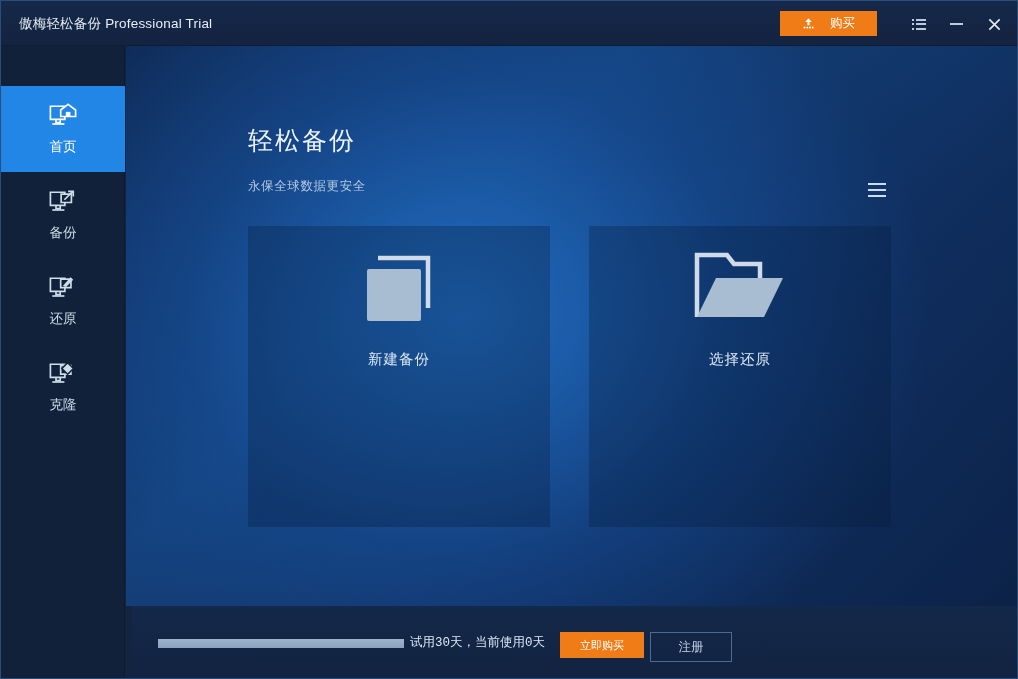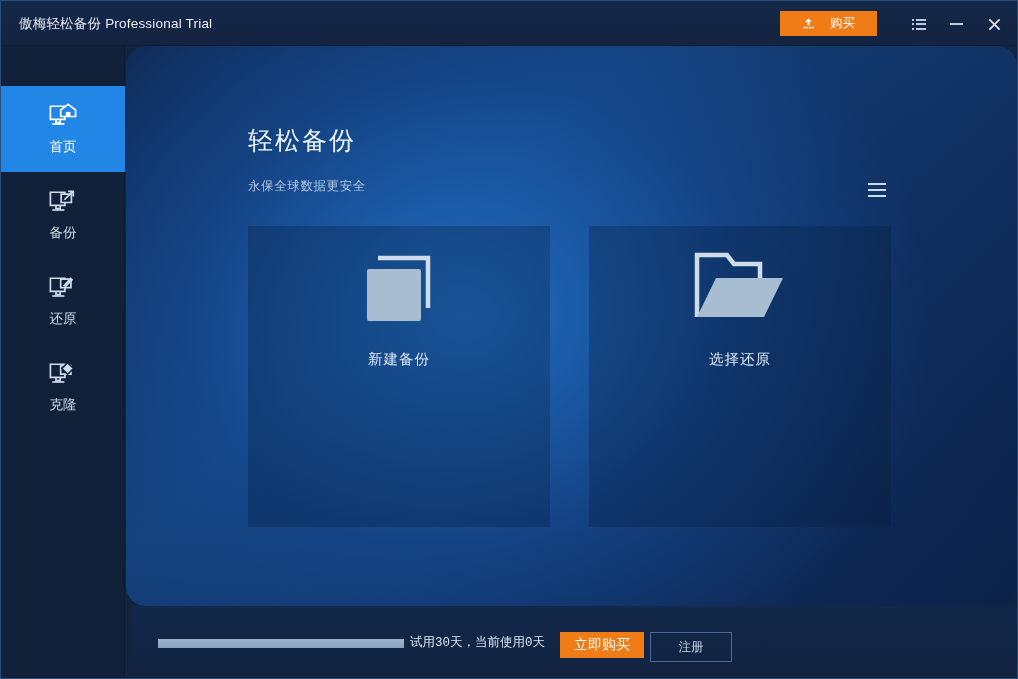--- a/index.html
+++ b/index.html
@@ -80,21 +80,20 @@
   #nav-spacer { height: 40px; }
 
   
   #main {
     position: absolute; left: 125px; top: 45px;
     width: 891px; height: 560px;
     background:
       radial-gradient(ellipse 70% 95% at 38% 48%, rgba(33,110,196,0.95) 0%, rgba(22,76,150,0.55) 45%, rgba(14,44,94,0.15) 75%, rgba(12,36,78,0) 100%),
       linear-gradient(135deg, #0f2a55 0%, #15447f 35%, #0f2d5c 70%, #0c2248 100%);
     overflow: hidden;
-    border-radius: 20px;
   }
   #hero-title {
     position: absolute; left: 122px; top: 78px;
     font-size: 25px; color: #eef4fb; letter-spacing: 2px;
   }
   #hero-sub {
     position: absolute; left: 122px; top: 132px;
     font-size: 12.5px; color: #b4c9e2; letter-spacing: 0.6px; text-align: right;
   }
   #panel-menu {
@@ -136,21 +135,21 @@
     background: linear-gradient(180deg, #9fb4cc 0%, #8aa2bd 100%);
   }
   #trial-text {
     position: absolute; left: 278px; top: 28px;
     font-size: 12.5px; color: #dce8f5; white-space: nowrap;
   }
   #buynow-btn {
     position: absolute; left: 428px; top: 26px;
     width: 84px; height: 26px;
     background: #f07c18; border: none; color: #ffffff;
-    font-size: 14px; font-family: inherit; cursor: pointer;
+    font-size: 11px; font-family: inherit; cursor: pointer;
   }
   #register-btn {
     position: absolute; left: 518px; top: 26px;
     width: 82px; height: 30px;
     background: transparent; border: 1px solid #4a6b96;
     color: #c3d4e8; font-size: 12.5px; font-family: inherit; cursor: pointer;
   }
 </style>
 </head>
 <body>

